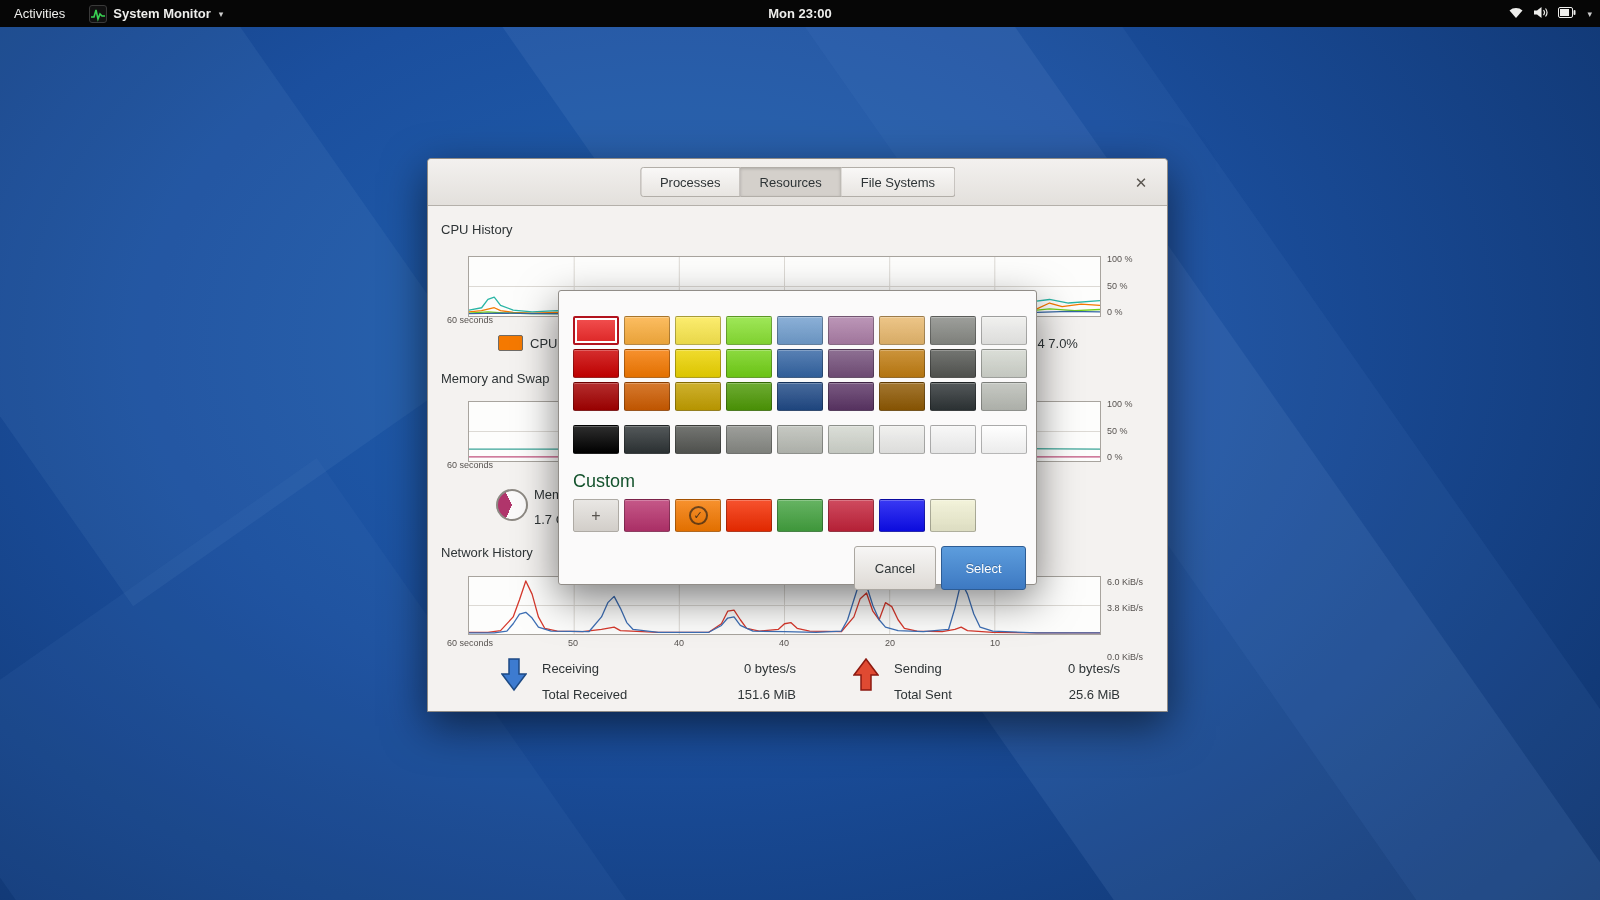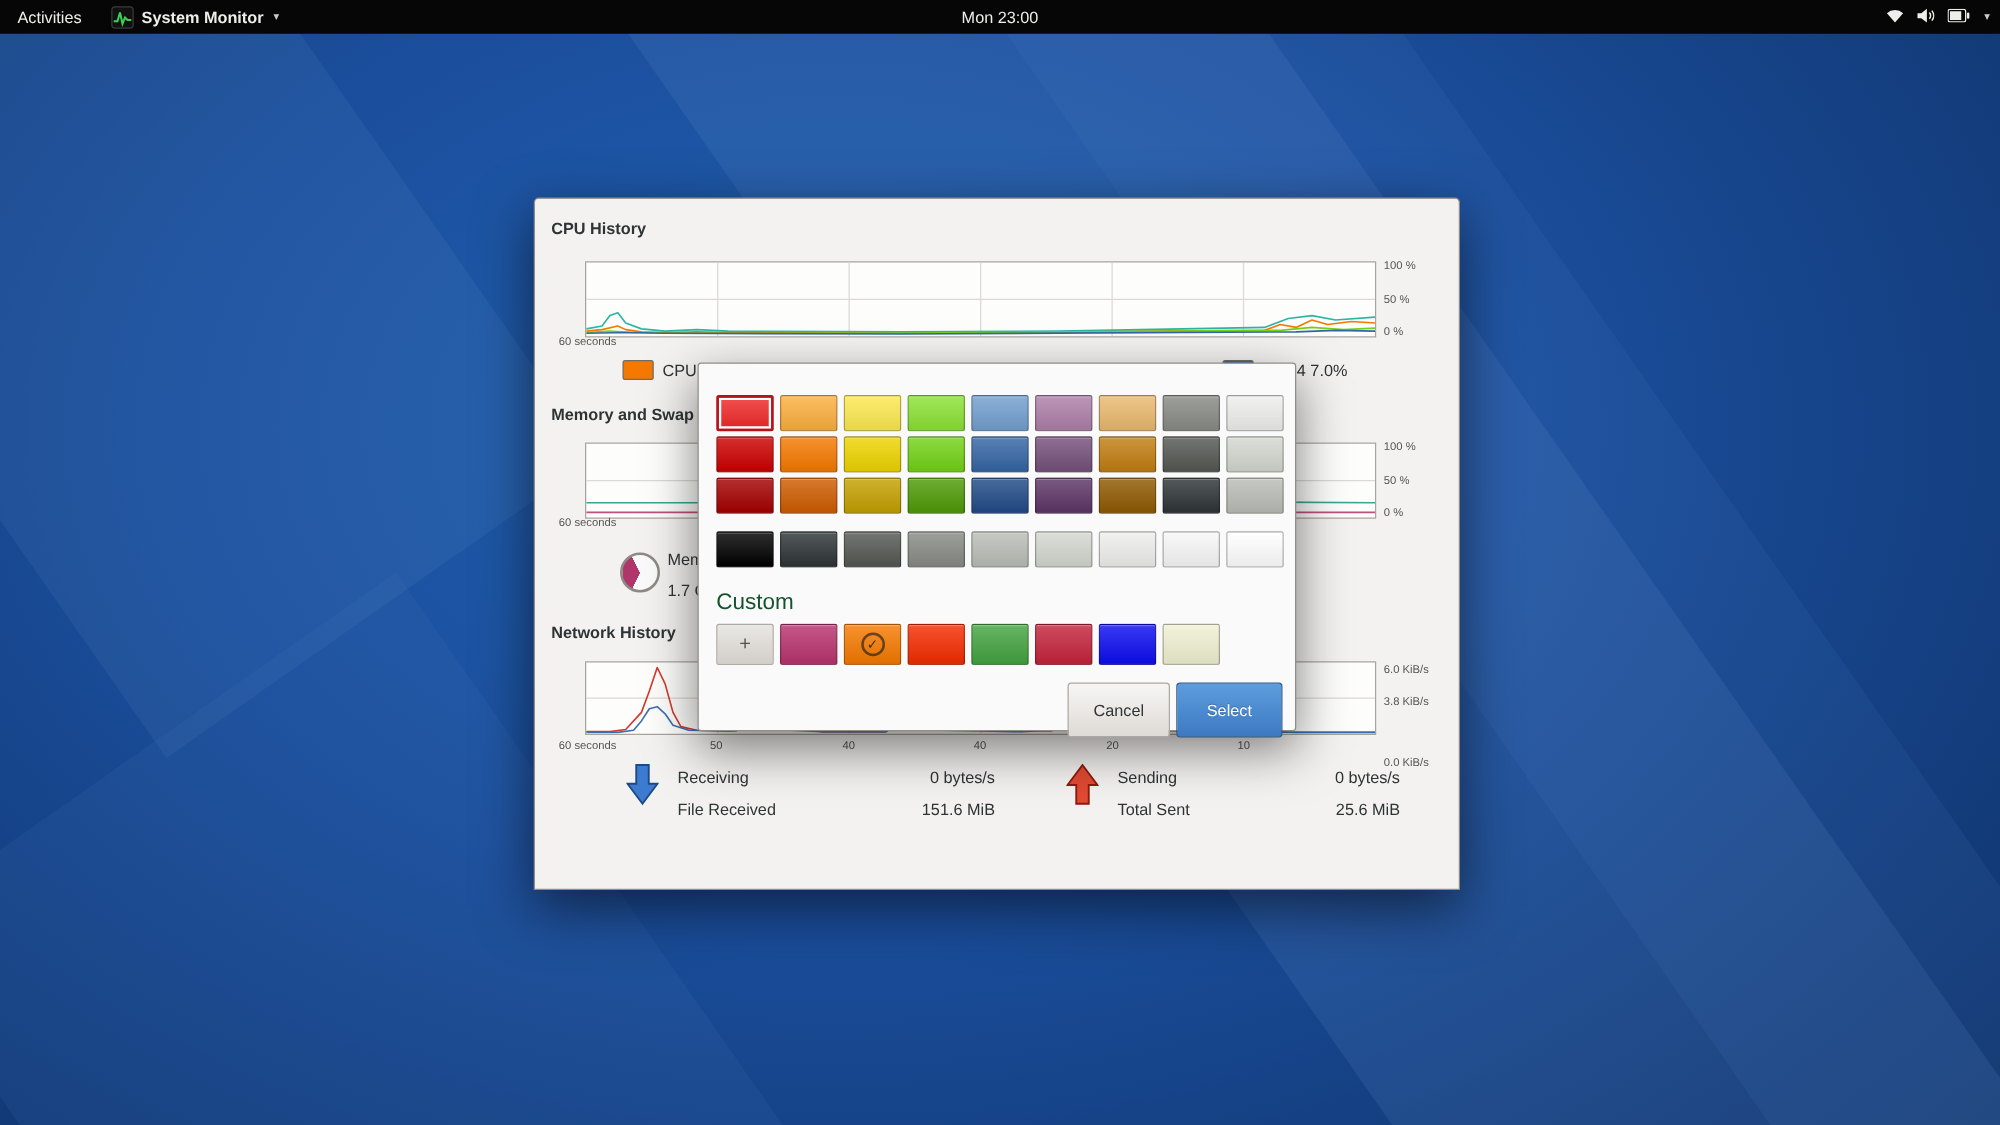--- a/index.html
+++ b/index.html
@@ -9,34 +9,34 @@
   .band{position:absolute;transform:rotate(-35deg)}
   .b1{left:880px;top:-300px;width:420px;height:1600px;background:rgba(110,155,215,.14)}
   .b2{left:1200px;top:-200px;width:260px;height:1500px;background:rgba(90,140,205,.10)}
   .b3{left:-140px;top:-260px;width:420px;height:820px;background:rgba(120,165,220,.10)}
   .b4{left:120px;top:520px;width:500px;height:900px;background:rgba(70,120,190,.12)}
   
   .topbar{position:absolute;left:0;top:0;width:1600px;height:27px;background:#060606;color:#eeeeec;display:flex;align-items:center;z-index:60}
   .tb-activities{padding:0 14px;height:27px;line-height:27px;cursor:default}
   .tb-app{display:flex;align-items:center;gap:6px;padding:0 10px;height:27px;font-weight:bold}
   .tb-caret{font-size:9px;color:#ccc;margin-left:2px}
-  .tb-clock{position:absolute;left:50%;transform:translateX(-50%);font-weight:normal}
+  .tb-clock{position:absolute;left:50%;transform:translateX(-50%);font-weight:bold}
   .tb-right{position:absolute;right:8px;top:0;height:27px;display:flex;align-items:center;gap:9px}
   .appicon{width:18px;height:18px;background:#111;border:1px solid #3a3a3a;border-radius:3px;display:inline-block}
   
   .window{position:absolute;left:427px;top:158px;width:741px;height:554px;background:#f4f2f0;border:1px solid #8f8b86;border-radius:4px 4px 0 0;box-shadow:0 14px 44px rgba(0,0,0,.55);z-index:10}
   .headerbar{position:relative;height:47px;background:linear-gradient(#f3f1ef,#e3e0dc);border-bottom:1px solid #b4b0aa;border-radius:4px 4px 0 0}
   .tabs{position:absolute;left:50%;transform:translateX(-50%);top:8px;display:flex}
   .tab{height:30px;padding:0 19px;font-size:13px;font-family:inherit;color:#2e3436;background:linear-gradient(#f9f8f7,#e8e5e1);border:1px solid #b2aea8;border-left-width:0;cursor:pointer}
   .tab:first-child{border-left-width:1px;border-radius:3px 0 0 3px}
   .tab:last-child{border-radius:0 3px 3px 0}
   .tab.active{background:#d4d0cb;box-shadow:inset 0 1px 3px rgba(0,0,0,.18)}
   .close-btn{position:absolute;right:14px;top:12px;width:24px;height:24px;border:none;background:transparent;color:#5a5650;font-size:15px;cursor:pointer}
   .content{position:relative;width:100%;height:507px}
-  .sec-title{position:absolute;font-weight:bold;font-size:13px;color:#2e3436}
+  .sec-title{position:absolute;font-weight:normal;font-size:13px;color:#2e3436}
   .chart{position:absolute;background:#fdfdfc;border:1px solid #a8a49e}
   .chart svg{width:100%;height:100%;display:block}
   .grid line{stroke:#dcd9d4;stroke-width:1;vector-effect:non-scaling-stroke}
   .tick{position:absolute;font-size:9px;color:#575350;white-space:nowrap}
   .tick.c{transform:translateX(-50%)}
   .legend-item{position:absolute;display:flex;align-items:center;gap:7px}
   .legend-swatch{width:25px;height:16px;border:1px solid #6f6b66;border-radius:2px;display:inline-block;cursor:pointer}
   .pie{position:absolute;width:32px;height:32px;border-radius:50%;border:2px solid #8d8983;background:conic-gradient(from 205deg,#b0356b 0 128deg,#fbfafa 128deg 360deg)}
   .mem-text{position:absolute;font-size:13px}
   .net-label{position:absolute;font-size:13px}
@@ -97,20 +97,28 @@
           <rect x="0.5" y="0.5" width="14" height="10" rx="1.5" fill="none" stroke="#eeeeec"></rect>
           <rect x="2" y="2" width="9" height="7" fill="#eeeeec"></rect>
           <rect x="15.5" y="3" width="2" height="5" rx="1" fill="#eeeeec"></rect>
         </svg>
     </span>
     <span class="tb-caret">▾</span>
   </div>
 </div>
 
 <div class="window">
+  <div class="headerbar">
+    <div class="tabs" id="tabs">
+        <button class="tab">Processes</button>
+        <button class="tab active">Resources</button>
+        <button class="tab">File Systems</button>
+      </div>
+    <button class="close-btn">✕</button>
+  </div>
   <div class="content">
 
     <div class="sec-title" style="left:13px;top:16px">CPU History</div>
     <div class="chart" style="left:40px;top:50px;width:633px;height:61px">
       <svg viewBox="0 0 100 100" preserveAspectRatio="none">
         <g class="grid">
           <line x1="0" y1="50" x2="100" y2="50"></line>
           <line x1="16.67" y1="0" x2="16.67" y2="100"></line>
             <line x1="33.33" y1="0" x2="33.33" y2="100"></line>
           <line x1="50" y1="0" x2="50" y2="100"></line>
@@ -190,21 +198,21 @@
     <span class="tick c" style="left:462px;top:432px">20</span>
     <span class="tick c" style="left:567px;top:432px">10</span>
 
     <span class="arrow" style="left:73px;top:452px">
       <svg width="26" height="34" viewBox="0 0 26 34">
           <polygon points="8,1 18,1 18,16 25,16 13,32 1,16 8,16" fill="#3d7bd0" stroke="#1d4a84" stroke-width="1.5"></polygon>
         </svg>
     </span>
     <div class="net-label" style="left:114px;top:455px">Receiving</div>
     <div class="net-value" style="left:240px;top:455px;width:128px">0 bytes/s</div>
-    <div class="net-label" style="left:114px;top:481px">File Received</div>
+    <div class="net-label" style="left:114px;top:481px">Total Received</div>
     <div class="net-value" style="left:240px;top:481px;width:128px">151.6 MiB</div>
 
     <span class="arrow" style="left:425px;top:452px">
       <svg width="26" height="34" viewBox="0 0 26 34">
           <polygon points="13,1 25,17 18,17 18,32 8,32 8,17 1,17" fill="#e04a32" stroke="#8c1a10" stroke-width="1.5"></polygon>
         </svg>
     </span>
     <div class="net-label" style="left:466px;top:455px">Sending</div>
     <div class="net-value" style="left:564px;top:455px;width:128px">0 bytes/s</div>
     <div class="net-label" style="left:466px;top:481px">Total Sent</div>

